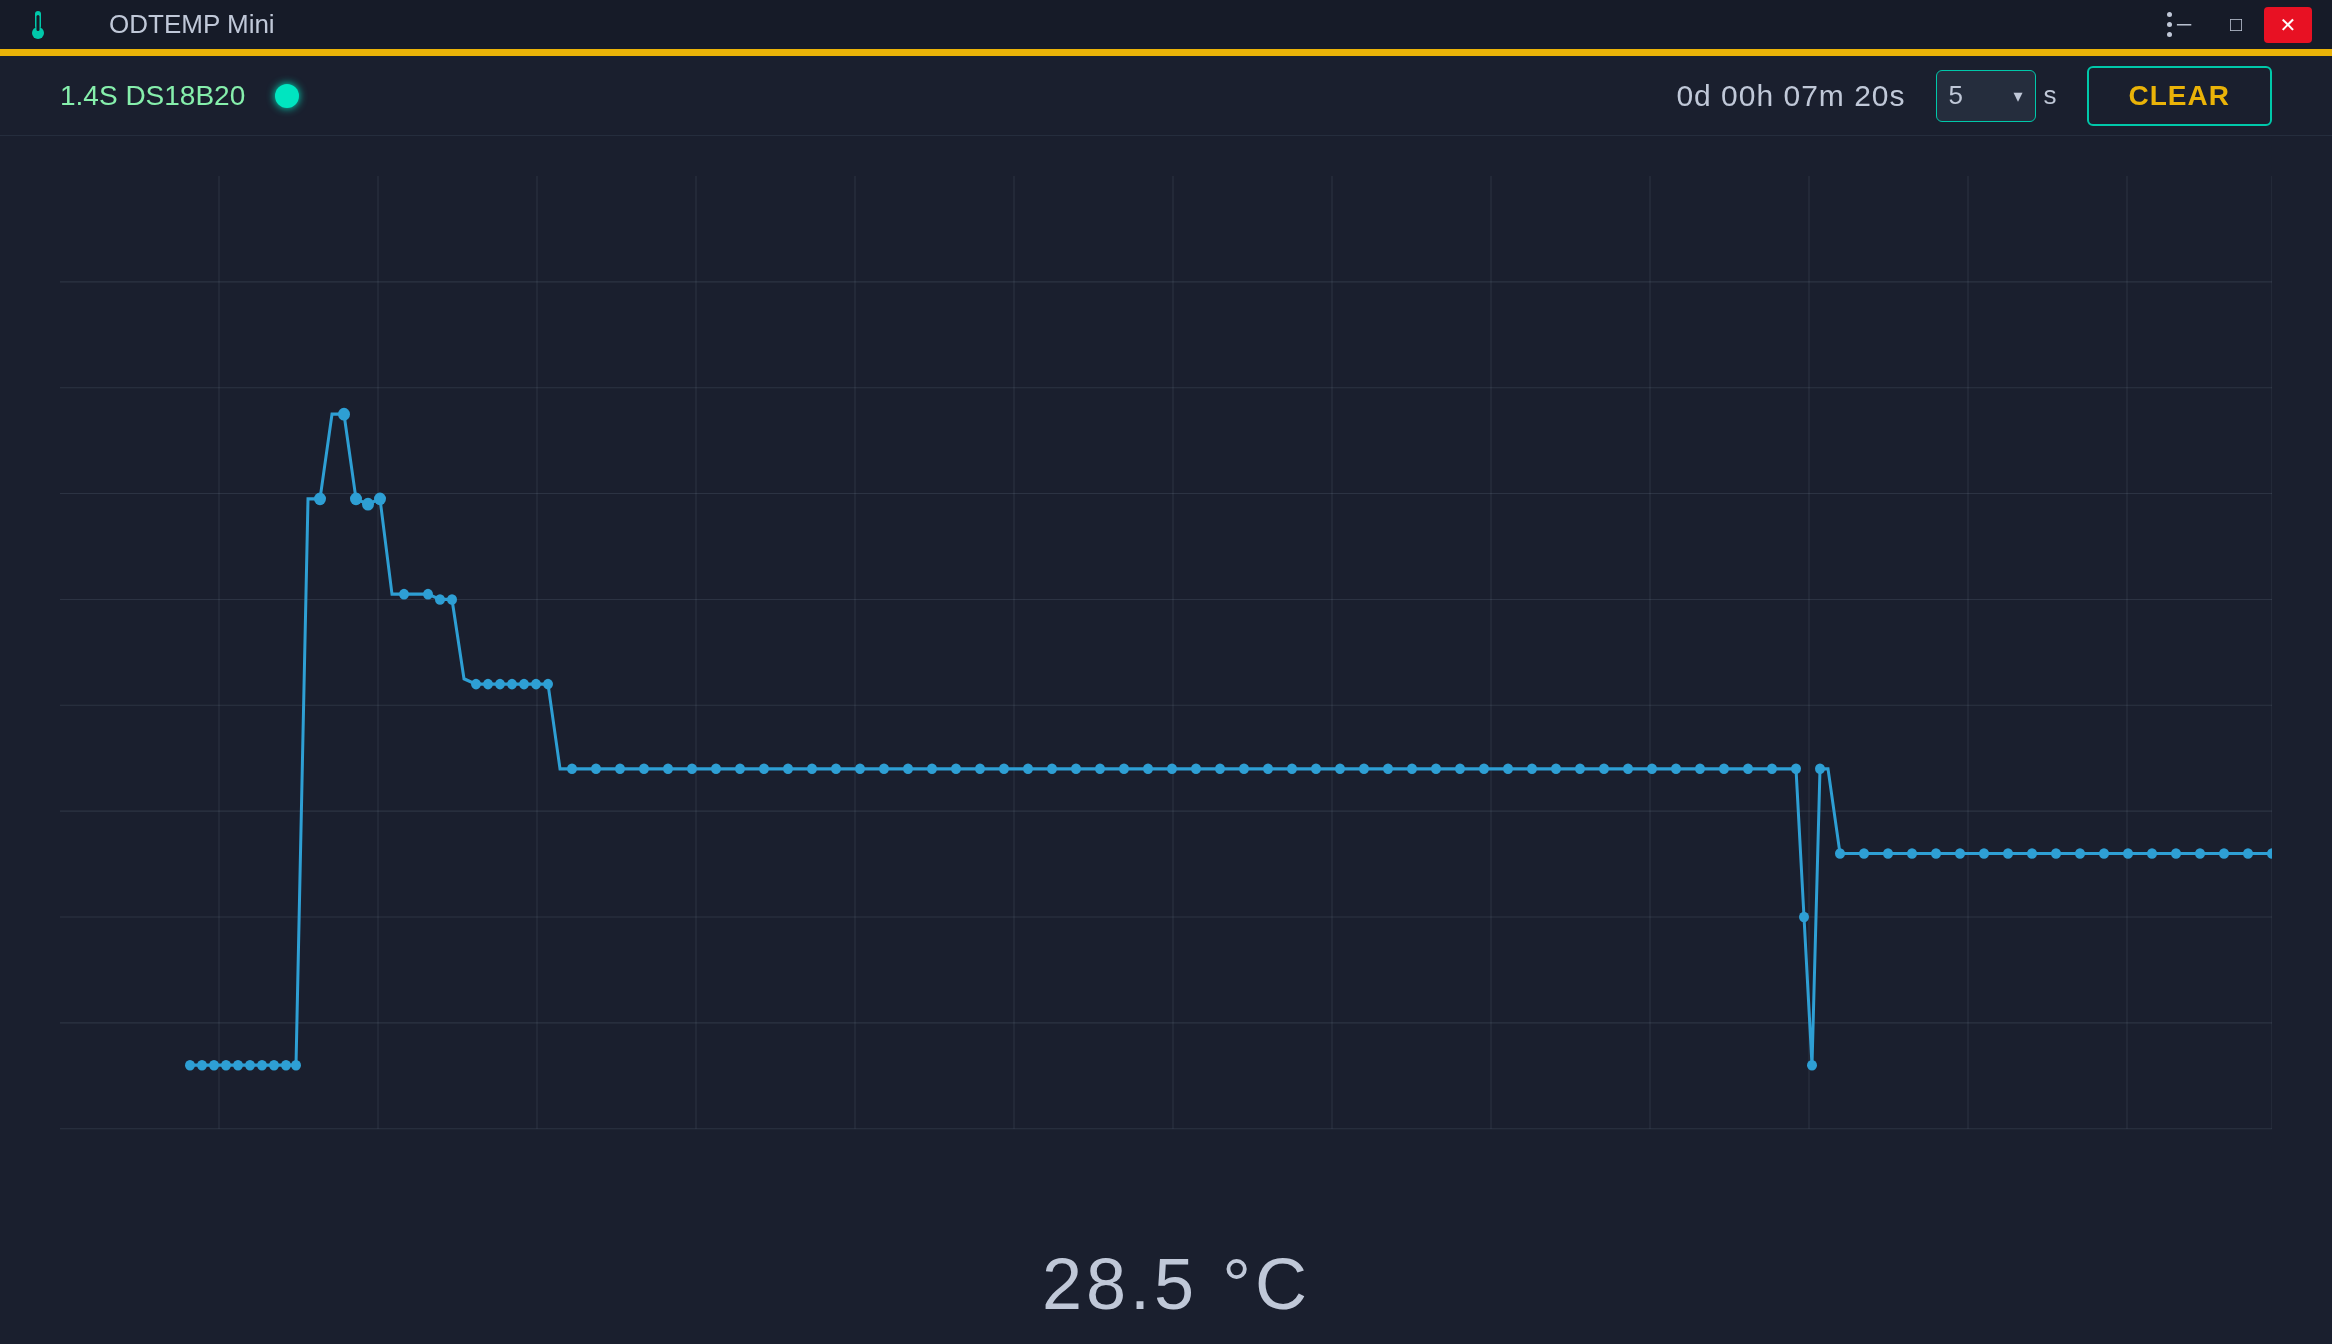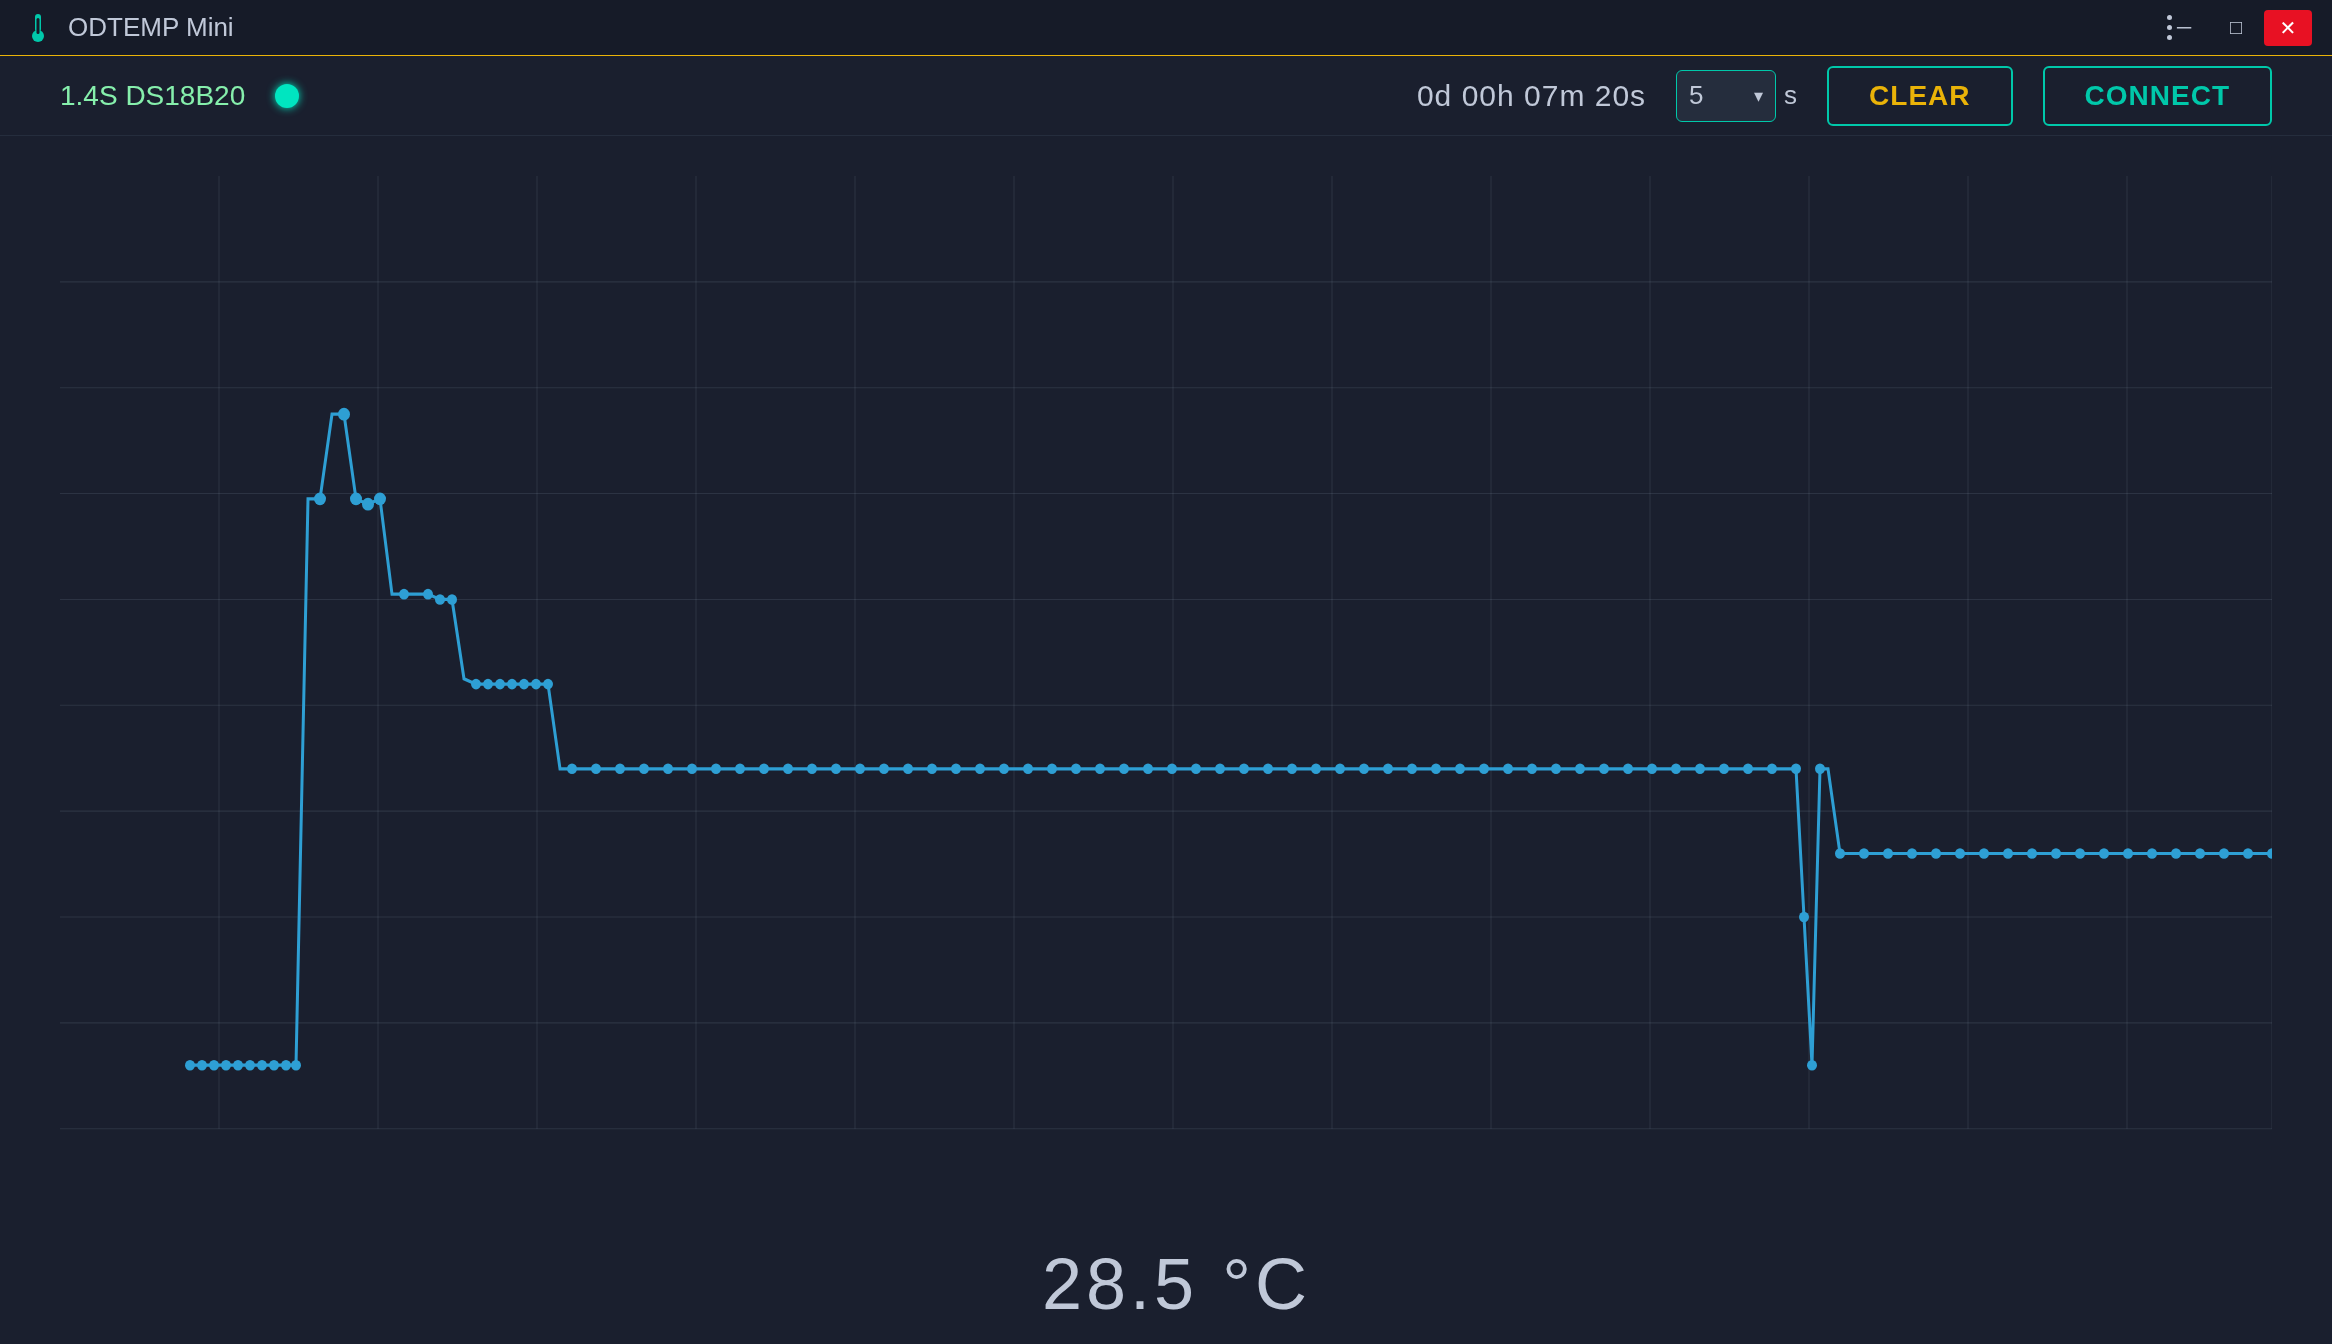--- a/index.html
+++ b/index.html
@@ -15,22 +15,23 @@
     }
 
     
     .titlebar {
       width: 100%;
       height: 56px;
       background: #161b28;
       display: flex;
       align-items: center;
       padding: 0 20px;
-      border-bottom: 1px solid #eab308;
+      border-bottom: 7px solid #eab308;
       position: relative;
+      gap: 41px;
     }
 
     .titlebar-icon {
       width: 36px;
       height: 36px;
       margin-right: 12px;
       display: flex;
       align-items: center;
       justify-content: center;
     }
@@ -247,21 +248,20 @@
 
   <div class="interval-select">
     <div class="interval-dropdown">
       <span>5</span>
       <span class="chevron-icon">▾</span>
     </div>
     <span class="interval-unit">s</span>
   </div>
 
   <button class="btn-clear">CLEAR</button>
-  <button class="btn-connect">CONNECT</button>
 </div>
 
 <div class="chart-container">
   <svg class="chart-svg" viewBox="0 0 2212 990" preserveAspectRatio="none">
 
     <line x1="159" y1="0" x2="159" y2="900" stroke="rgba(180,200,220,0.12)" stroke-width="1"></line>
     <line x1="318" y1="0" x2="318" y2="900" stroke="rgba(180,200,220,0.12)" stroke-width="1"></line>
     <line x1="477" y1="0" x2="477" y2="900" stroke="rgba(180,200,220,0.12)" stroke-width="1"></line>
     <line x1="636" y1="0" x2="636" y2="900" stroke="rgba(180,200,220,0.12)" stroke-width="1"></line>
     <line x1="795" y1="0" x2="795" y2="900" stroke="rgba(180,200,220,0.12)" stroke-width="1"></line>

